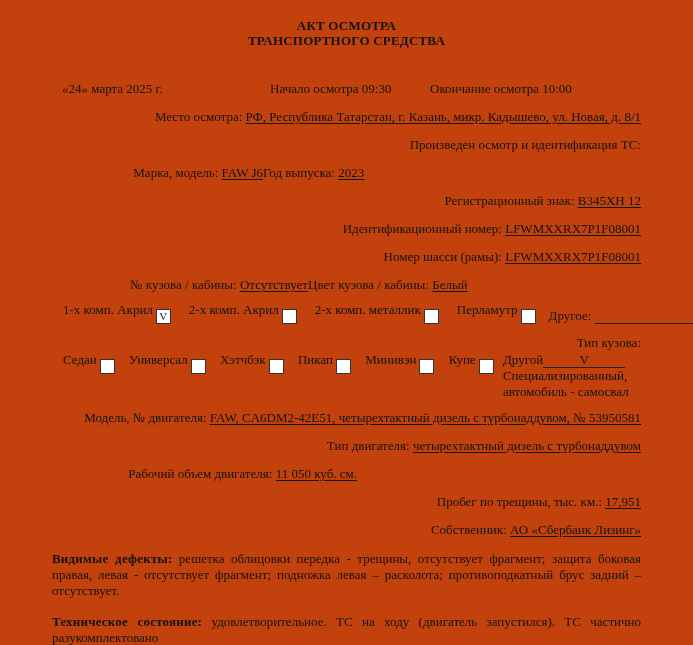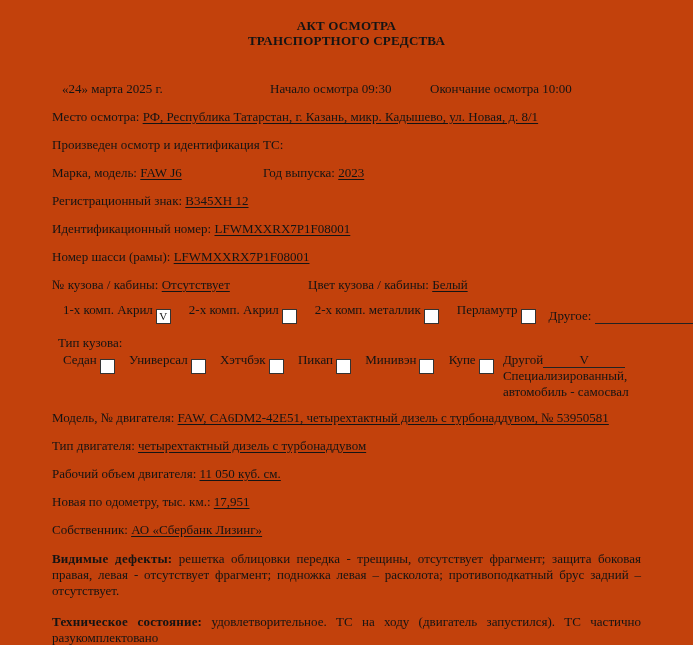--- a/index.html
+++ b/index.html
@@ -7,21 +7,21 @@
     width:693px;height:645px;box-sizing:border-box;
     background:#c2410c;color:#141414;
     font-family:"Liberation Serif","DejaVu Serif",serif;
     font-size:13px;line-height:16px;
     padding:18px 52px 0 52px;overflow:hidden;
   }
   .title{text-align:center;font-weight:bold;line-height:15px;letter-spacing:.2px;}
   .date-row{display:flex;margin-top:33px;padding-left:10px;}
   .date-row .c1{width:208px;}
   .date-row .c2{width:160px;}
-  .row{margin-top:12px;}
+  .row{margin-top:12px;text-align:right;}
   .cols{display:flex;}
   .colA-make{width:211px;}
   .colA-body{width:256px;}
   .colA-vol{width:305px;}
   .uv{text-decoration:underline;text-underline-offset:2px;}
   .chk-row{display:flex;align-items:flex-end;margin-top:9px;padding-left:6px;gap:13px;}
   .chk-item{display:flex;align-items:flex-end;}
   .ul-label{border-bottom:5px solid #c2410c;padding:0 3px 1px 5px;white-space:nowrap;}
   .box{
     width:15px;height:15px;border:1px solid #333;box-sizing:border-box;
@@ -151,21 +151,21 @@
   <div class="row">
     <span>Тип двигателя:</span>
     <span class="uv">четырехтактный дизель с турбонаддувом</span>
   </div>
 
   <div class="row cols">
     <span class="colA-vol"><span>Рабочий объем двигателя:</span> <span class="uv">11 050 куб. см.</span></span>
   </div>
 
   <div class="row">
-    <span>Новая по одометру, тыс. км.:</span>
+    <span>Пробег по трещины, тыс. км.:</span>
     <span class="uv">17,951</span>
   </div>
 
   <div class="row">
     <span>Собственник:</span>
     <span class="uv">АО «Сбербанк Лизинг»</span>
   </div>
 
   <p class="para gap-lg"><b>Видимые дефекты:</b> <span>решетка облицовки передка - трещины, отсутствует фрагмент; защита боковая правая, левая - отсутствует фрагмент; подножка левая – расколота; противоподкатный брус задний – отсутствует.</span></p>
 

